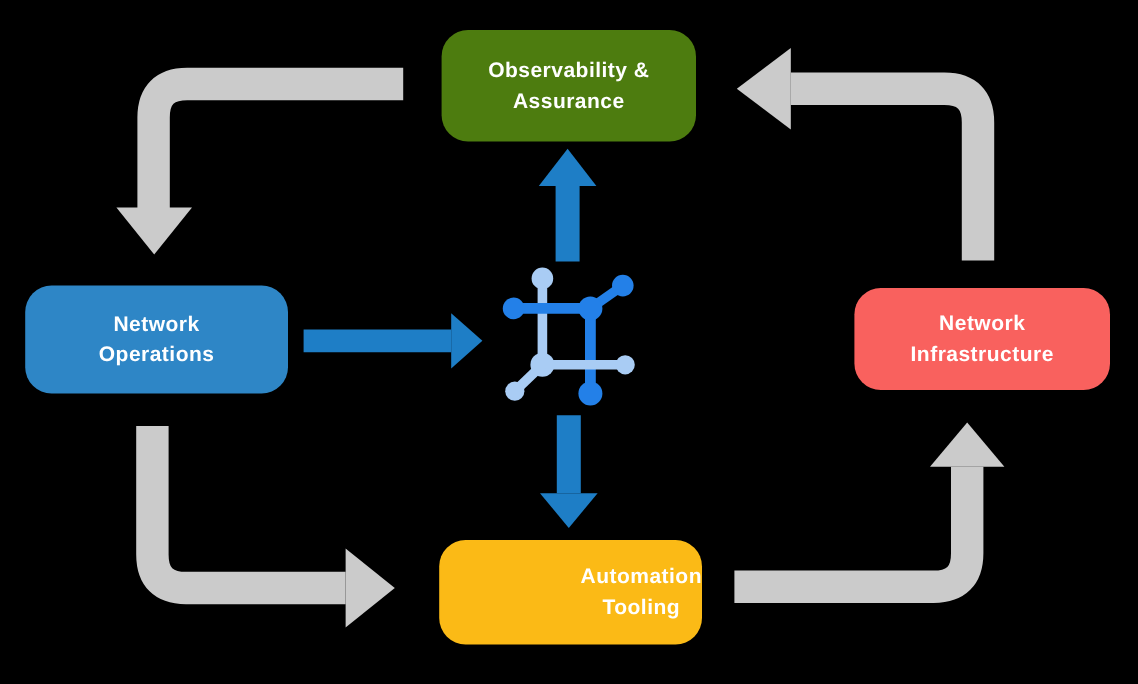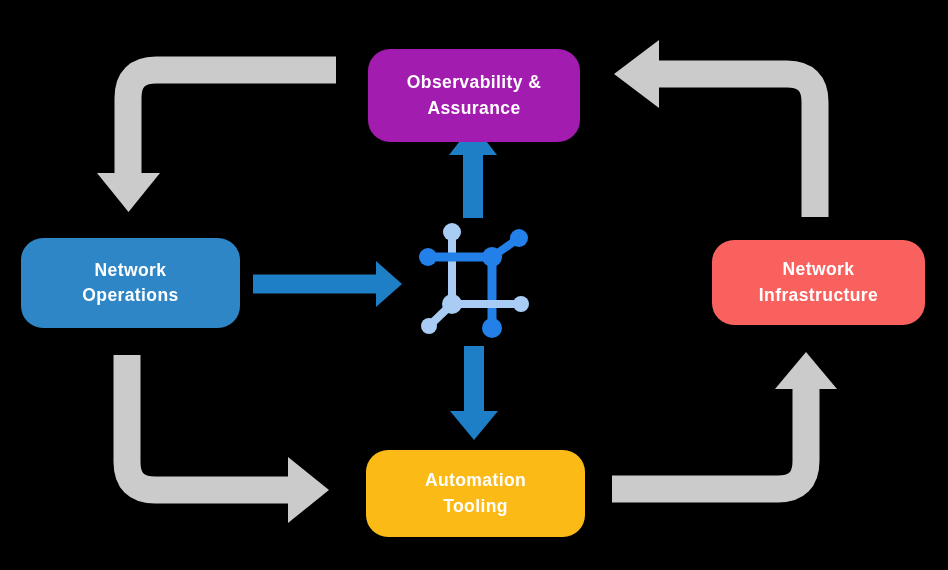--- a/index.html
+++ b/index.html
@@ -84,33 +84,33 @@
       <circle cx="492" cy="328" r="10" fill="#2380E8"></circle>
 
       <path d="M 452 304 L 521 304" fill="none" stroke-width="8" stroke="#A9CCF4"></path>
       <circle cx="521" cy="304" r="8" fill="#A9CCF4"></circle>
       <circle cx="452" cy="304" r="10" fill="#A9CCF4"></circle>
       <path d="M 452 304 L 429 326" fill="none" stroke-width="8" stroke="#A9CCF4"></path>
       <circle cx="429" cy="326" r="8" fill="#A9CCF4"></circle>
     </g>
   </svg>
 
-  <div class="node-box" id="box-observability" style="background: #a21caf; margin-top: 24px;">
+  <div class="node-box" id="box-observability" style="background: #4d7c0f;">
     <span>Observability &amp;
 Assurance</span>
   </div>
 
   <div class="node-box" id="box-operations" style="background: rgb(46, 134, 198);">
     <span>Network
 Operations</span>
   </div>
 
   <div class="node-box" id="box-infrastructure" style="background: rgb(249, 97, 94);">
     <span>Network
 Infrastructure</span>
   </div>
 
-  <div class="node-box" id="box-automation" style="background: rgb(251, 186, 22);">
+  <div class="node-box" id="box-automation" style="background: rgb(251, 186, 22); justify-content: flex-end;">
     <span>Automation
 Tooling</span>
   </div>
 
 </div>
 
 </body></html>

